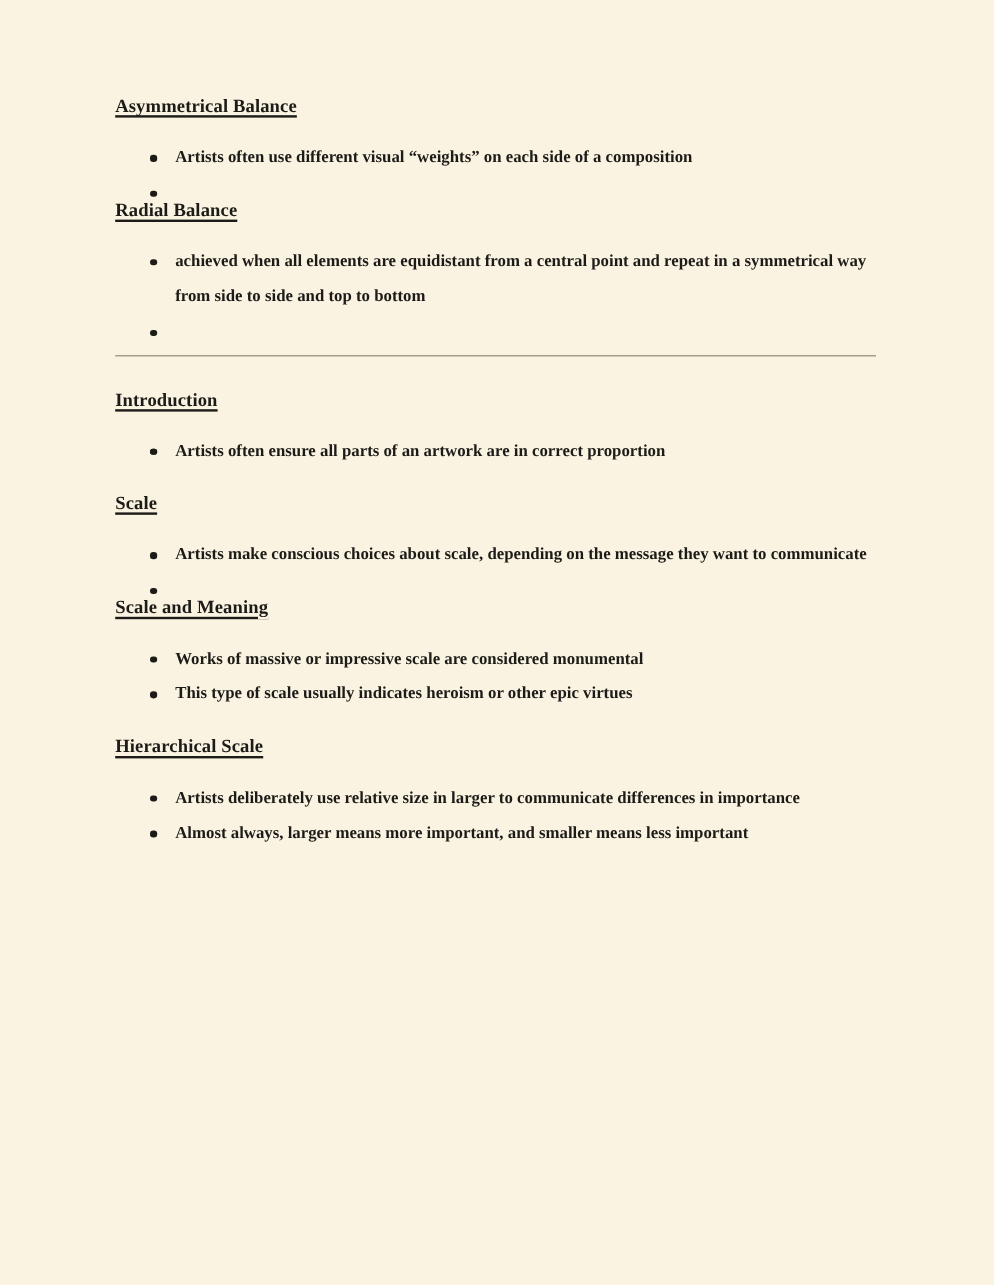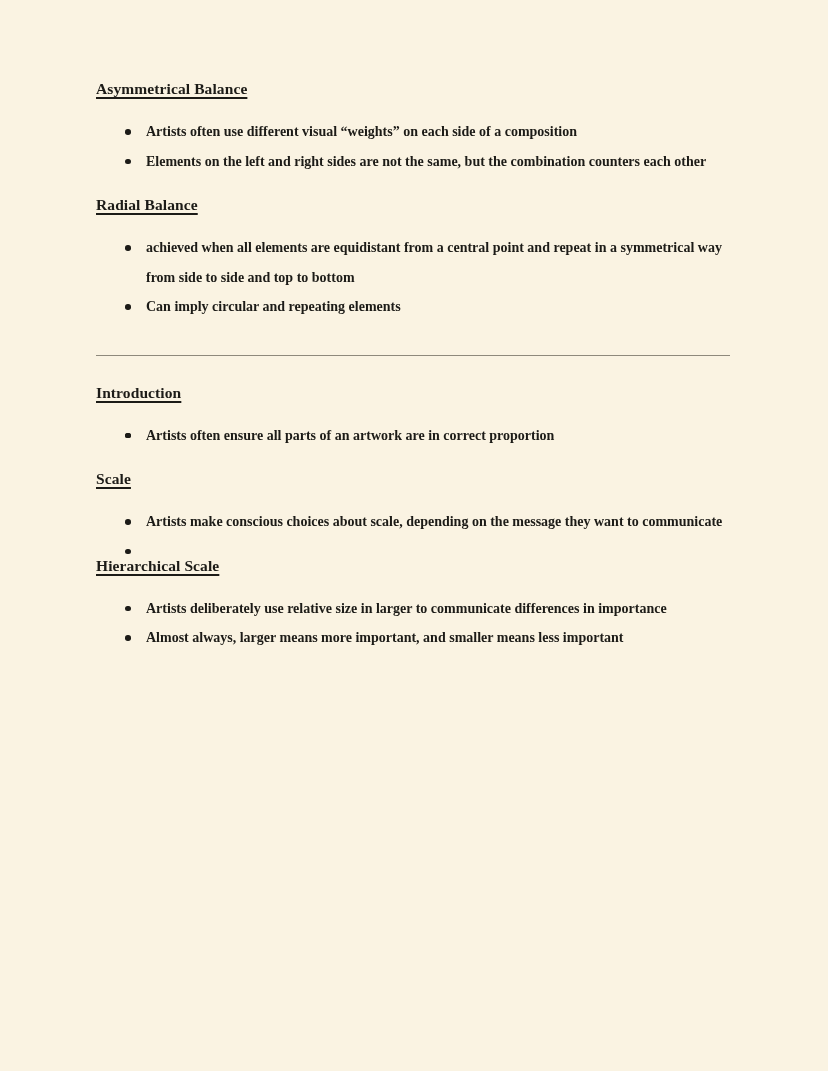--- a/index.html
+++ b/index.html
@@ -64,29 +64,29 @@
 </style>
 </head>
 <body>
 
 <div class="page">
 
   <div class="section">
     <h2>Asymmetrical Balance</h2>
     <ul>
       <li><span class="bullet-dot"></span><span>Artists often use different visual “weights” on each side of a composition</span></li>
-      <li><span class="bullet-dot"></span><span>Elements on the left and right sides are not the same, but the combination counters each other</span></li>
+      <li><span class="bullet-dot"></span></li>
     </ul>
   </div>
 
   <div class="section">
     <h2>Radial Balance</h2>
     <ul>
       <li><span class="bullet-dot"></span><span>achieved when all elements are equidistant from a central point and repeat in a symmetrical way from side to side and top to bottom</span></li>
-      <li><span class="bullet-dot"></span><span>Can imply circular and repeating elements</span></li>
+      <li><span class="bullet-dot"></span></li>
     </ul>
   </div>
 
   <hr class="section-divider">
 
   <div class="section">
     <h2>Introduction</h2>
     <ul>
       <li><span class="bullet-dot"></span></li>
       <li><span class="bullet-dot"></span><span>Artists often ensure all parts of an artwork are in correct proportion</span></li>
@@ -94,20 +94,27 @@
   </div>
 
   <div class="section">
     <h2>Scale</h2>
     <ul>
       <li><span class="bullet-dot"></span><span>Artists make conscious choices about scale, depending on the message they want to communicate</span></li>
       <li><span class="bullet-dot"></span></li>
     </ul>
   </div>
 
+  <div class="section">
+    <h2>Scale and Meaning</h2>
+    <ul>
+      <li><span class="bullet-dot"></span><span>Works of massive or impressive scale are considered monumental</span></li>
+      <li><span class="bullet-dot"></span><span>This type of scale usually indicates heroism or other epic virtues</span></li>
+    </ul>
+  </div>
 
   <div class="section">
     <h2>Hierarchical Scale</h2>
     <ul>
       <li><span class="bullet-dot"></span><span>Artists deliberately use relative size in larger to communicate differences in importance</span></li>
       <li><span class="bullet-dot"></span><span>Almost always, larger means more important, and smaller means less important</span></li>
     </ul>
   </div>
 
 </div>

